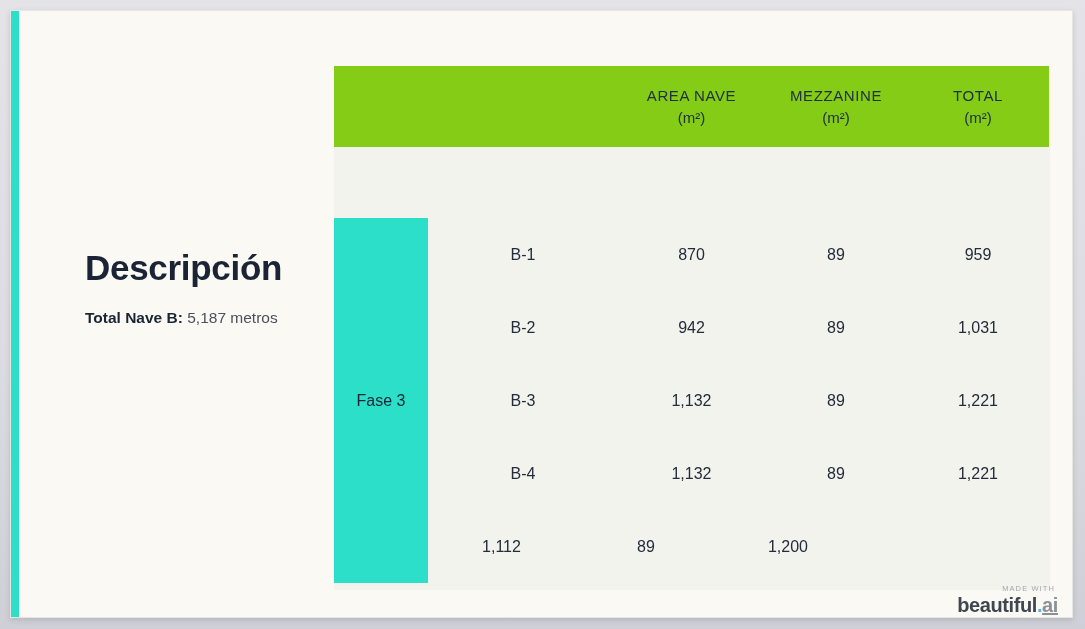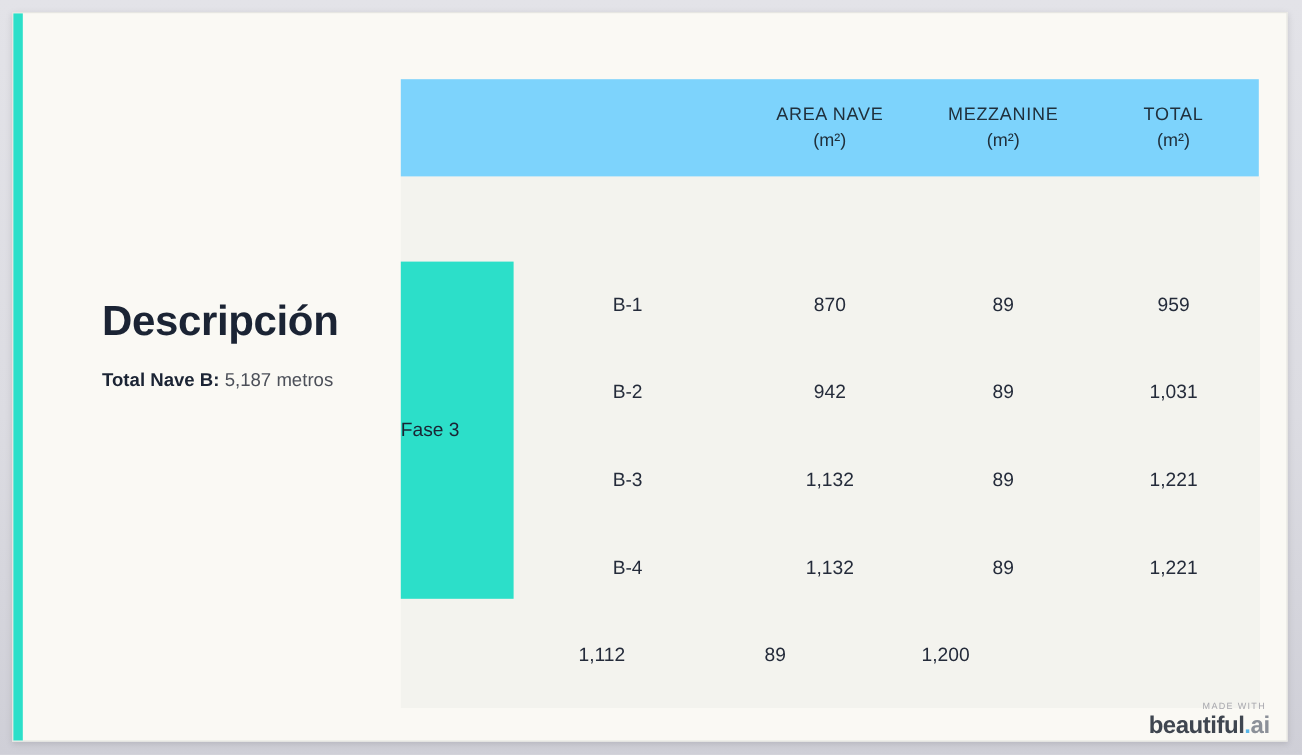--- a/index.html
+++ b/index.html
@@ -89,21 +89,21 @@
     height: 443px;
     background: #f3f3ee;
   }
 
   #header-row {
     position: absolute;
     left: 0;
     top: 0;
     width: 715px;
     height: 81px;
-    background: #7dd3fc;
+    background: #84cc16;
     display: flex;
     align-items: center;
   }
 
   .hcell {
     text-align: center;
     font-size: 15px;
     line-height: 1.42;
     color: #20303c;
     letter-spacing: 0.6px;
@@ -116,25 +116,25 @@
   .col-a     { width: 147px; flex: 0 0 147px; }
   .col-b     { width: 142px; flex: 0 0 142px; }
   .col-c     { width: 142px; flex: 0 0 142px; text-align: center; }
 
   
   #phase-block {
     position: absolute;
     left: 0;
     top: 152px;
     width: 94px;
-    height: 281px;
+    height: 365px;
     background: #2cdfc9;
     display: flex;
     align-items: center;
-    justify-content: flex-start;
+    justify-content: center;
     font-size: 16px;
     color: #1b2434;
   }
 
   #rows {
     position: absolute;
     left: 0;
     top: 152px;
     width: 715px;
     height: 365px;
@@ -168,21 +168,21 @@
     display: block;
     margin-bottom: 3px;
   }
   #brand {
     font-size: 20px;
     font-weight: bold;
     color: #3f4650;
     letter-spacing: -0.4px;
   }
   #brand .dot { color: #5ab6e8; }
-  #brand .ai  { color: #8b9098; }
+  #brand .ai  { color: #8b9098; text-decoration: underline; }
 </style>
 </head>
 <body>
 
 <div id="stage">
   <div id="slide">
 
     <div id="accent-bar"></div>
 
     <div id="left-panel">

